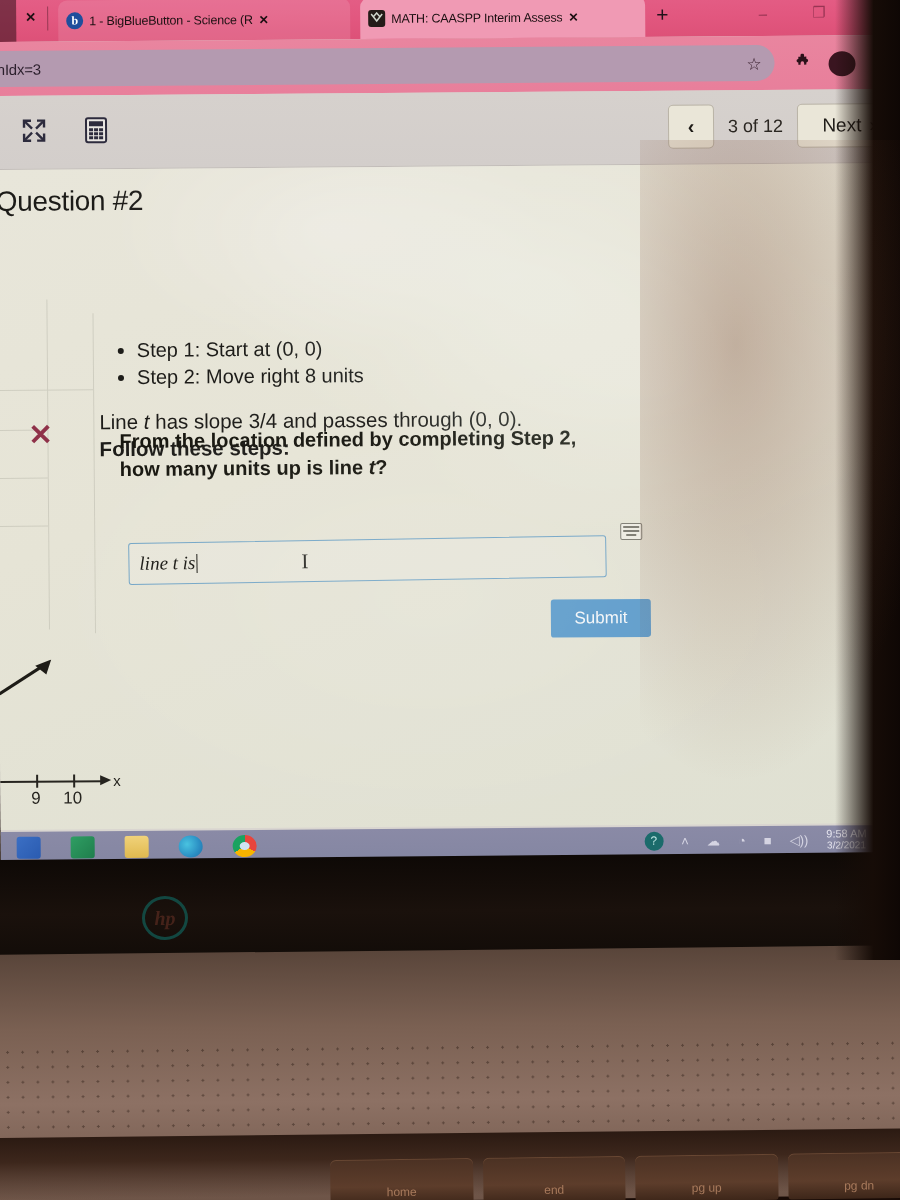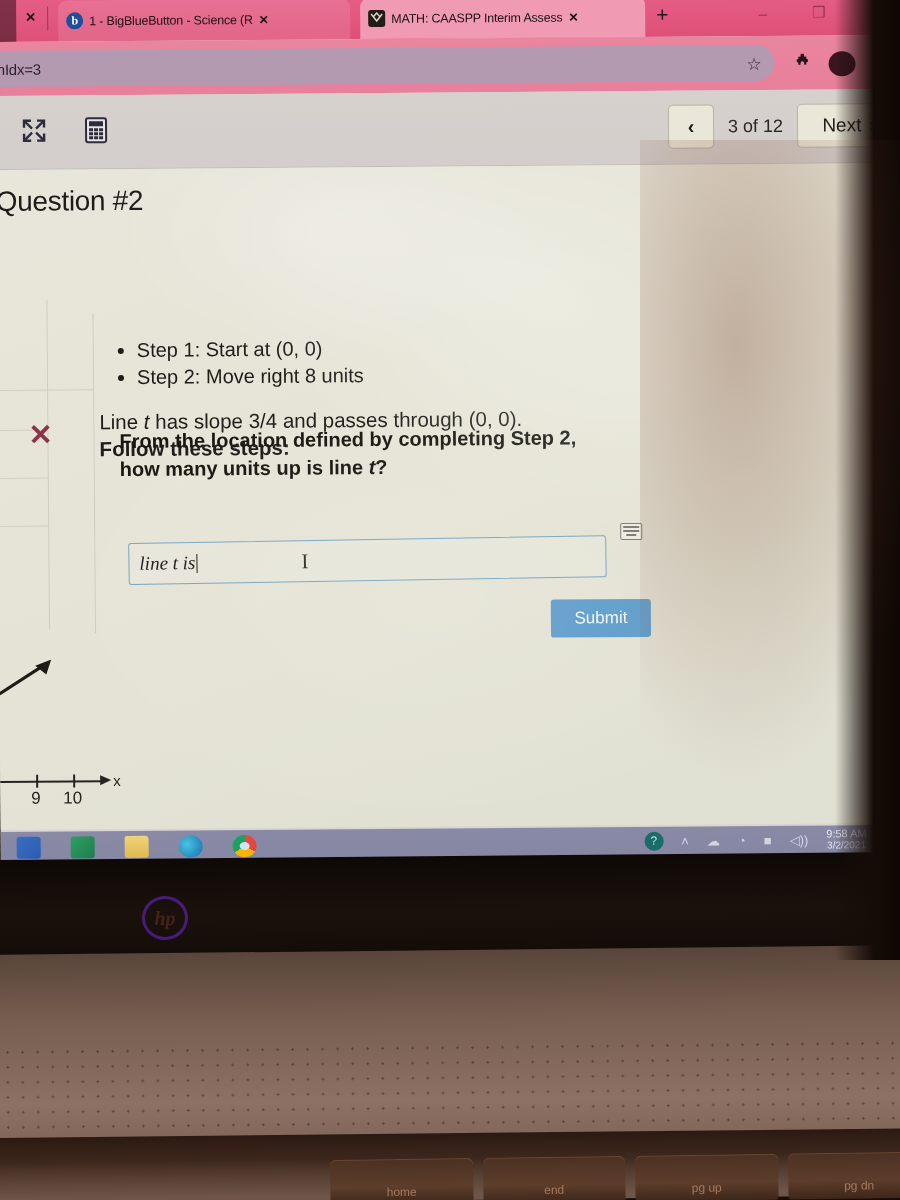--- a/index.html
+++ b/index.html
@@ -271,21 +271,21 @@
     background:#a9a9c0;
   }
   .lid-bottom {
     position:absolute; left: -10px; top: 860px; width: 930px; height: 100px;
     background: linear-gradient(180deg,#0e0906 0%,#1a110c 55%,#120c08 100%);
     transform: rotate(-0.5deg); transform-origin: 0 0;
   }
   .hp-logo {
     position:absolute; left: 142px; top: 896px;
     width: 46px; height: 44px; border-radius: 50%;
-    border: 3px solid #6d28d9; opacity:.55;
+    border: 3px solid #0f766e; opacity:.55;
     display:flex; align-items:center; justify-content:center;
     color:#6a3226; font-style:italic; font-weight:700; font-size:20px;
     font-family:"Liberation Serif",serif;
     transform: rotate(-0.5deg);
   }
   .deck {
     position:absolute; left: -20px; top: 955px; width: 960px; height: 250px;
     background: linear-gradient(180deg, #59453a 0%, #7a6052 30%, #8d7164 60%, #6d5447 100%);
     transform: rotate(-0.6deg); transform-origin: 0 0;
   }

